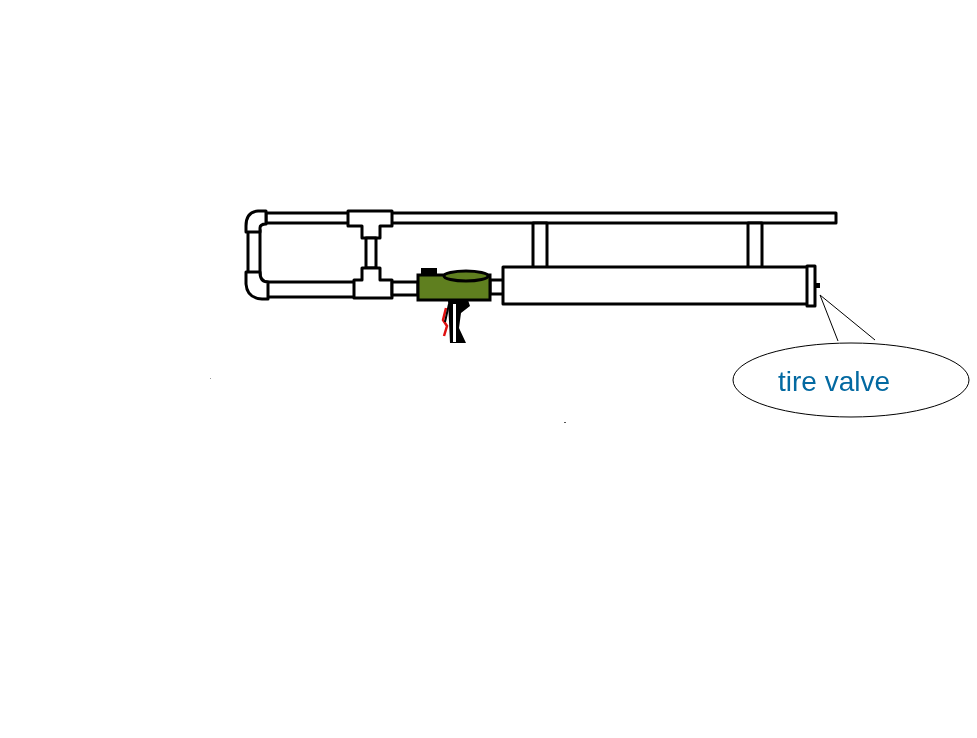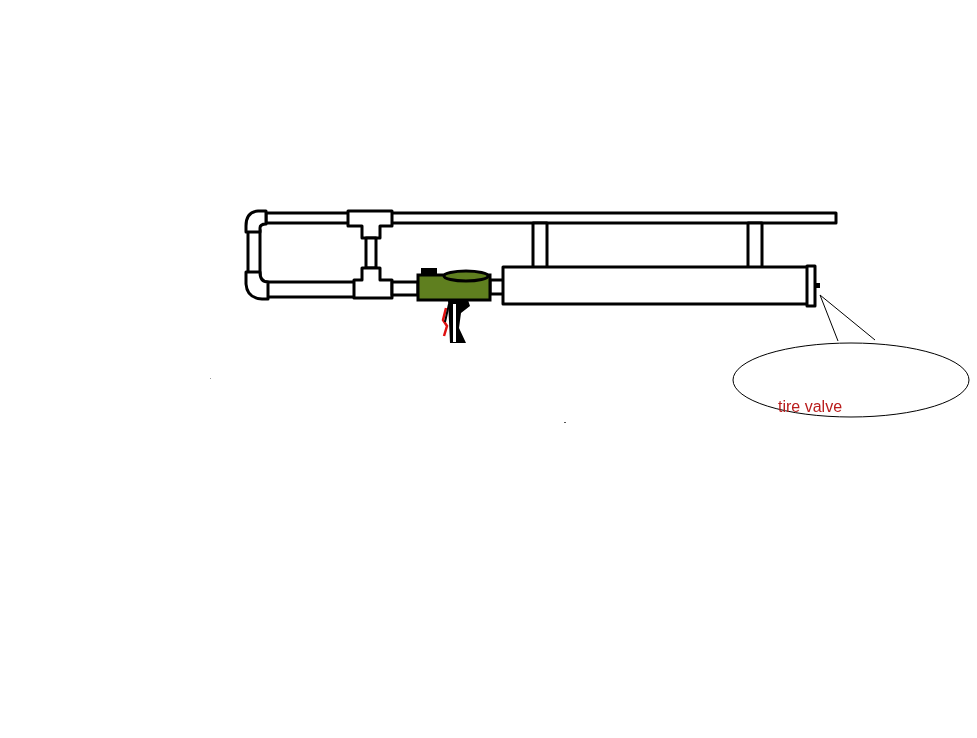--- a/index.html
+++ b/index.html
@@ -1,18 +1,18 @@
 <!DOCTYPE html>
 <html><head>
   <meta charset="utf-8">
   <style>
     html, body { margin: 0; padding: 0; background: #ffffff; }
     body { width: 977px; height: 738px; position: relative; overflow: hidden; font-family: "Liberation Sans", sans-serif; }
     svg { position: absolute; left: 0; top: 0; }
-    .label { position: absolute; font-family: "Liberation Sans", sans-serif; font-size: 16px; color: #b91c1c; white-space: nowrap; margin-top: 32px; }
+    .label { position: absolute; font-family: "Liberation Sans", sans-serif; font-size: 28px; color: #0369a1; white-space: nowrap; }
   </style>
 </head>
 <body>
 
 <svg width="977" height="738" viewBox="0 0 977 738" xmlns="http://www.w3.org/2000/svg">
   <g fill="#ffffff" stroke="#000000" stroke-width="3" stroke-linejoin="round">
 
     <rect x="390" y="213" width="446" height="10"></rect>
 
     <rect x="266" y="213" width="84" height="10"></rect>

